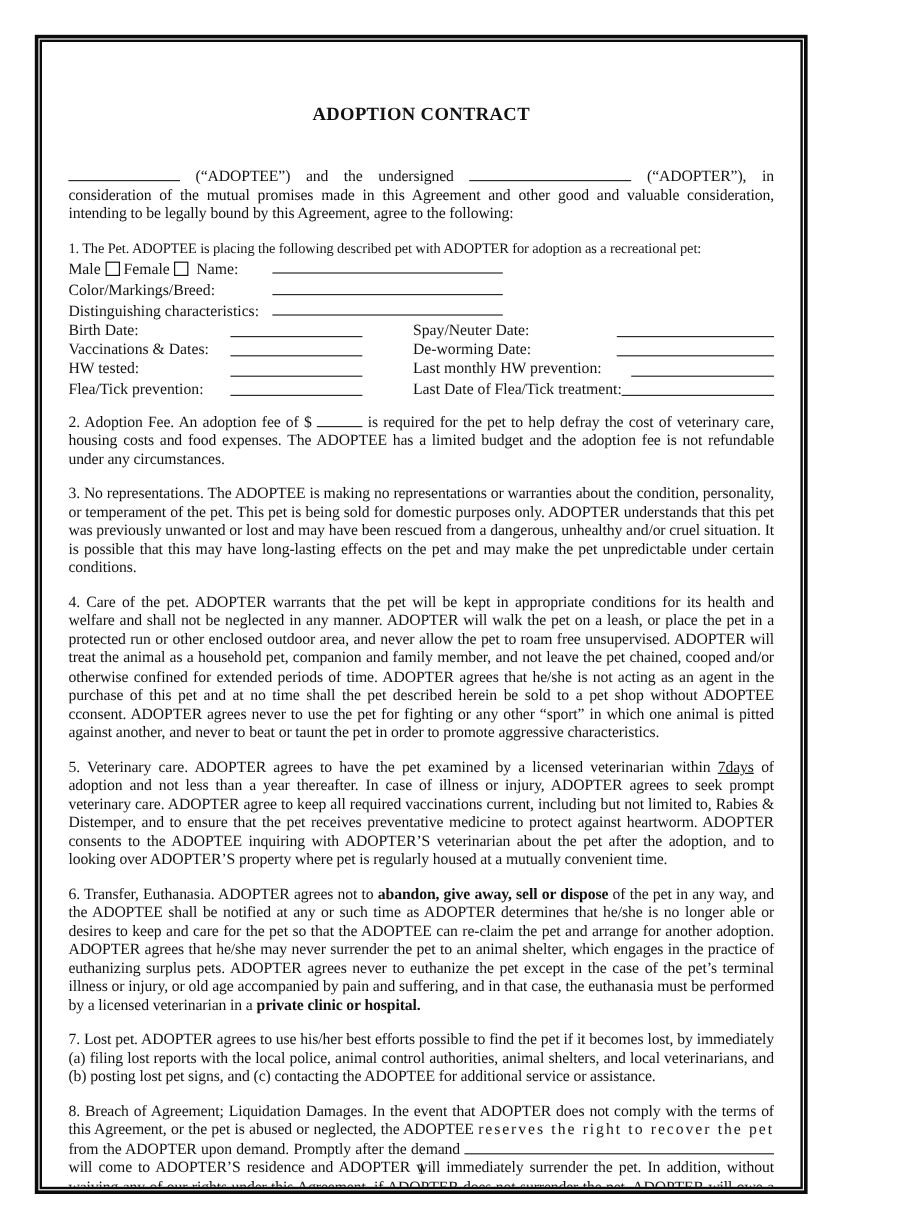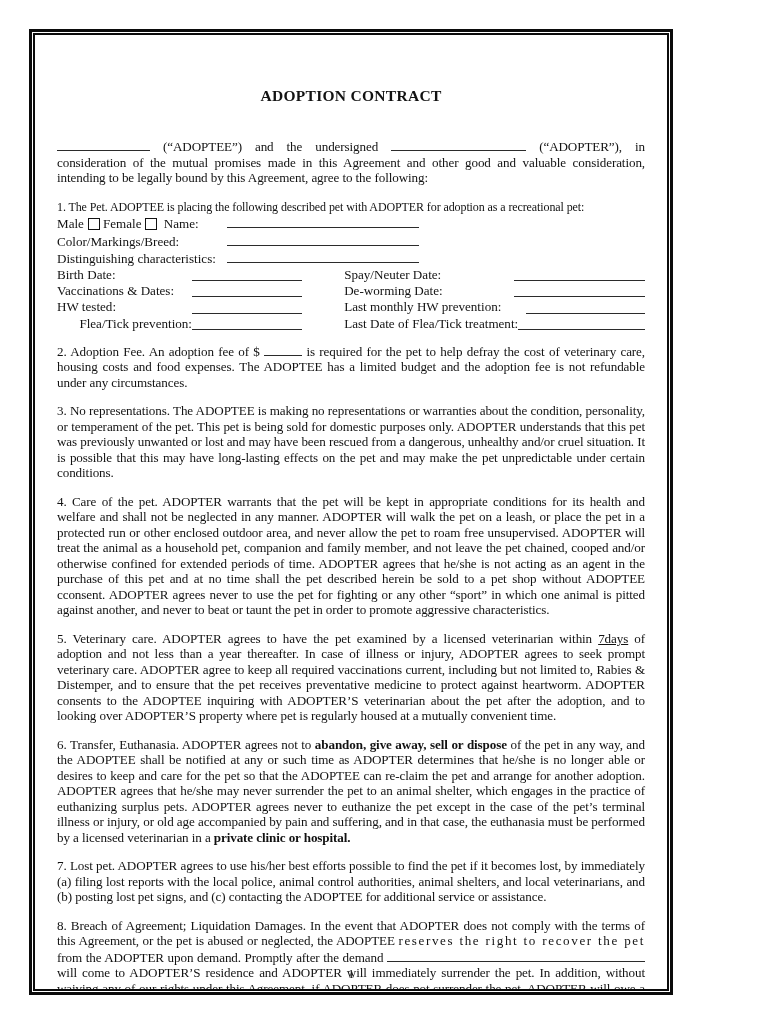--- a/index.html
+++ b/index.html
@@ -108,21 +108,21 @@
                 <span class="plbl">HW tested:</span>
                 <span class="pblank"></span>
               </span>
               <span class="pspacer"></span>
               <span class="pgroup-r" style="display: flex; gap: 12px;">
                 <span class="plbl">Last monthly HW prevention:</span>
                 <span class="pblank"></span>
               </span>
             </div>
             <div class="pair-row">
-              <span class="pgroup-l" style="display: flex; text-align: right;">
+              <span class="pgroup-l" style="display: flex;">
                 <span class="plbl">Flea/Tick prevention:</span>
                 <span class="pblank"></span>
               </span>
               <span class="pspacer"></span>
               <span class="pgroup-r" style="display: flex;">
                 <span class="plbl">Last Date of Flea/Tick treatment:</span>
                 <span class="pblank"></span>
               </span>
             </div>
           </div>

